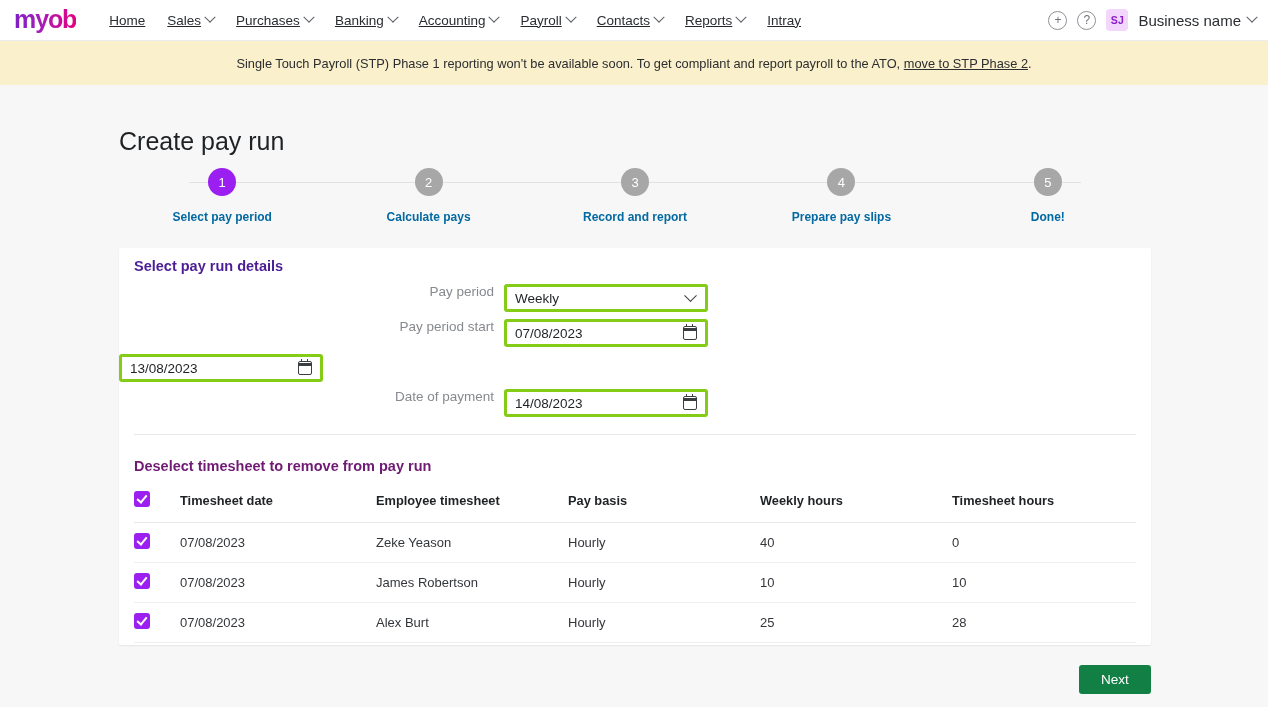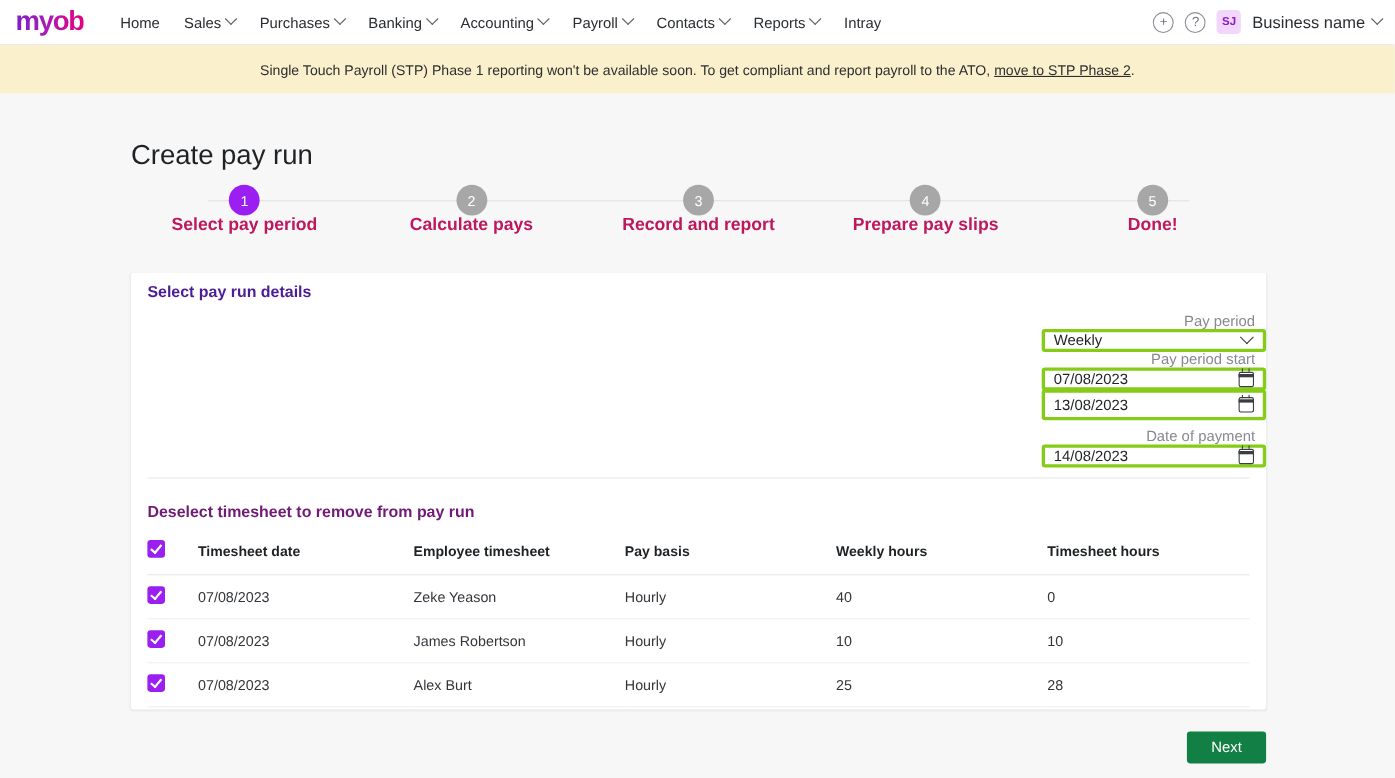--- a/index.html
+++ b/index.html
@@ -17,21 +17,21 @@
     position: absolute; top: 0; left: 0; width: 1268px; height: 41px;
     background: #ffffff; display: flex; align-items: center;
     border-bottom: 1px solid #ececee;
   }
   .logo {
     margin-left: 14px; font-size: 25px; font-weight: 700; letter-spacing: -1.1px;
     background: linear-gradient(90deg, #7F1FC4 0%, #A91BB8 45%, #E4007E 100%);
     -webkit-background-clip: text; background-clip: text; color: transparent;
     line-height: 26px; padding-bottom: 2px;
   }
-  .nav-items { display: flex; align-items: center; margin-left: 22px; }
+  .nav-items { display: flex; align-items: center; margin-left: 22px; text-decoration: underline; }
   .nav-item {
     display: flex; align-items: center; gap: 5px;
     font-size: 13.5px; color: #2a2d31; padding: 0 11px; height: 40px; cursor: pointer;
     white-space: nowrap;
   }
   .chev { display: inline-block; width: 8px; height: 8px;
     border-right: 1.4px solid #5c6066; border-bottom: 1.4px solid #5c6066;
     transform: rotate(45deg) translate(-2px,-2px); }
   .nav-right { margin-left: auto; display: flex; align-items: center; padding-right: 12px; gap: 10px; }
   .circ-icon { width: 19px; height: 19px; border-radius: 50%; border: 1.3px solid #8d9196;
@@ -55,30 +55,30 @@
   .content { position: absolute; top: 85px; left: 0; width: 1128px; height: 622px; background: #f7f7f8; }
   .page-title { position: absolute; left: 119px; top: 42px; font-size: 25px; font-weight: 400; color: #1f2225; }
 
   
   .stepper { position: absolute; left: 119px; top: 83px; width: 1032px; height: 62px; }
   .steps { position: relative; display: flex; }
   .step { flex: 1; display: flex; flex-direction: column; align-items: center; position: relative; z-index: 2; }
   .bullet { width: 28px; height: 28px; border-radius: 50%; background: #a7a7a7;
     color: #ffffff; font-size: 13px; display: flex; align-items: center; justify-content: center; cursor: pointer; }
   .step.active .bullet { background: #9a1ff0; font-weight: 400; }
-  .step-label { font-size: 16px; font-weight: 700; color: #be185d; white-space: nowrap; }
+  .step-label { margin-top: 14px; font-size: 12px; font-weight: 700; color: #0369a1; white-space: nowrap; }
   .track { position: absolute; left: 70px; right: 70px; top: 14px; height: 1px; background: #e2e2e4; z-index: 1; }
 
   
   .card { position: absolute; left: 119px; top: 163px; width: 1032px; height: 397px;
     background: #ffffff; border-radius: 2px; box-shadow: 0 1px 2px rgba(0,0,0,.07); }
   .sec-title { position: absolute; left: 15px; top: 10px; font-size: 14.5px; font-weight: 700; color: #4c1d95; }
 
   .form { position: absolute; left: 0; top: 36px; width: 100%; }
-  .frow { display: flex; align-items: flex-end; justify-content: flex-start; height: 34px; margin-bottom: 1px; flex-direction: column; }
+  .frow { display: flex; align-items: flex-start; justify-content: flex-start; height: 34px; margin-bottom: 1px; }
   .frow .flabel { width: 385px; text-align: right; padding-right: 10px; font-size: 13.5px; color: #86898e; }
   .field { width: 204px; height: 28px; border: 3px solid #84cc16; border-radius: 3px;
     background: #fff; display: flex; align-items: center; padding: 0 8px; font-size: 13.5px; color: #1f2225; cursor: text; }
   .field .val { flex: 1; }
   .chev-dn { width: 9px; height: 9px; border-right: 1.5px solid #3a3d42; border-bottom: 1.5px solid #3a3d42;
     transform: rotate(45deg) translate(-2px,-2px); margin-right: 2px; }
   .cal { width: 14px; height: 14px; border: 1.4px solid #3a3d42; border-radius: 2px; position: relative; }
   .cal::before { content:''; position: absolute; left: -1.4px; right: -1.4px; top: 1px; height: 3px; background: #3a3d42; }
   .cal::after { content:''; position: absolute; left: 2px; top: -3.4px; width: 1.4px; height: 3px; background: #3a3d42;
     box-shadow: 6px 0 0 #3a3d42; }

